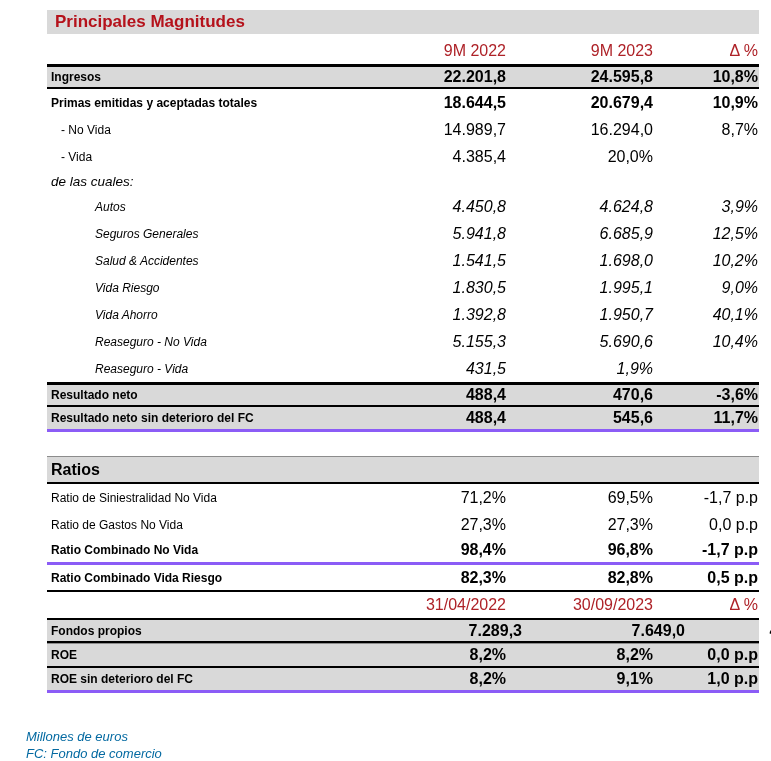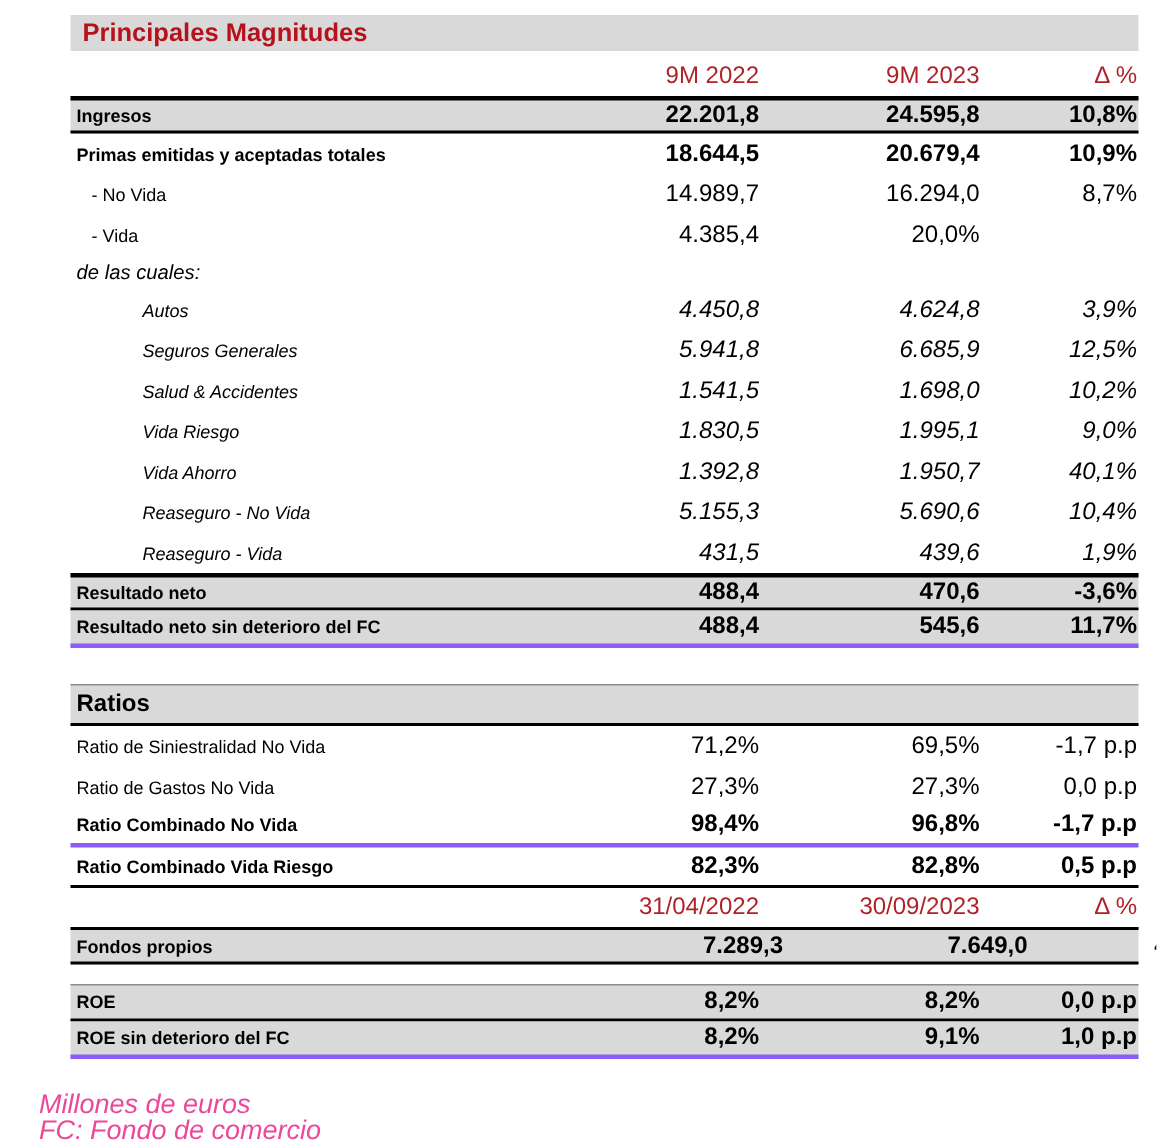--- a/index.html
+++ b/index.html
@@ -52,21 +52,21 @@
   .section-header{
     background:var(--gray);
     border-top:1px solid #8c8c8c;
     border-bottom:2px solid #000;
     font-weight:bold;font-size:16px;
     height:25px;line-height:25px;
     padding-left:4px;
   }
   .footnotes{
     position:absolute;left:26px;top:728px;
-    font-style:italic;font-size:18px;color:#ec4899;
+    font-style:italic;font-size:13px;color:#0369a1;
   }
   .footnote{line-height:17px;}
 </style>
 </head>
 <body>
 
 <div class="page">
 
   <div class="table-wrap">
 
@@ -141,21 +141,20 @@
         </div>
         <div class="row italic indent2">
           <div class="cell label">Reaseguro - No Vida</div>
           <div class="cell num">5.155,3</div>
           <div class="cell num">5.690,6</div>
           <div class="cell num">10,4%</div>
         </div>
         <div class="row italic indent2">
           <div class="cell label">Reaseguro - Vida</div>
           <div class="cell num">431,5</div>
-          <div class="cell num">439,6</div>
           <div class="cell num">1,9%</div>
         </div>
         <div class="row gray bold bt3 bb2">
           <div class="cell label">Resultado neto</div>
           <div class="cell num">488,4</div>
           <div class="cell num">470,6</div>
           <div class="cell num">-3,6%</div>
         </div>
         <div class="row gray bold bb3">
           <div class="cell label">Resultado neto sin deterioro del FC</div>
@@ -203,21 +202,21 @@
       <div class="cell num">Δ %</div>
     </div>
 
     <div>
         <div class="row gray bold bt2 bb2">
           <div class="cell label">Fondos propios</div>
           <div class="cell num">7.289,3</div>
           <div class="cell num">7.649,0</div>
           <div class="cell num">4,9%</div>
         </div>
-        <div class="row gray bold topline bb2 roe-gap" style="margin-top: 13px;">
+        <div class="row gray bold topline bb2 roe-gap" style="">
           <div class="cell label">ROE</div>
           <div class="cell num">8,2%</div>
           <div class="cell num">8,2%</div>
           <div class="cell num">0,0 p.p</div>
         </div>
         <div class="row gray bold bb3">
           <div class="cell label">ROE sin deterioro del FC</div>
           <div class="cell num">8,2%</div>
           <div class="cell num">9,1%</div>
           <div class="cell num">1,0 p.p</div>

